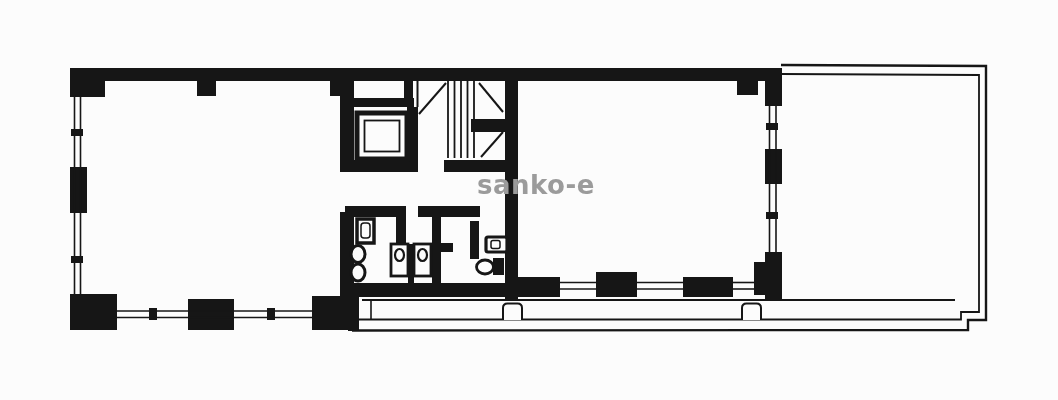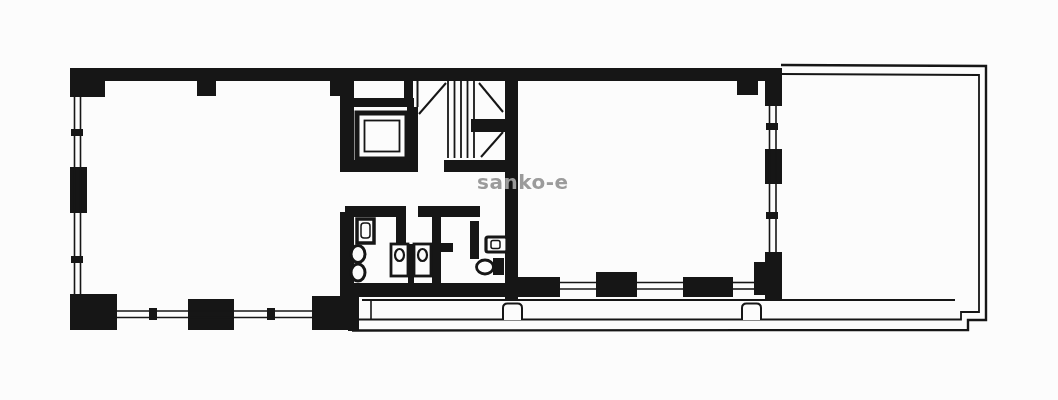--- a/index.html
+++ b/index.html
@@ -11,21 +11,21 @@
     font-family:"DejaVu Sans", sans-serif;
   }
   .stage svg{position:absolute;left:0;top:0;}
   .w{fill:#161616;stroke:none;}
   .ln{stroke:#161616;fill:none;}
   .fx{stroke:#161616;fill:#fcfcfc;}
   .watermark{
     position:absolute;
     left:477px;top:170px;
     font-weight:bold;
-    font-size:20px;
+    font-size:26px;
     letter-spacing:.5px;
     color:#9b9b9b;
     user-select:none;
   }
 </style>
 </head>
 <body>
 
 <div class="stage">
   <svg width="1058" height="400" viewBox="0 0 1058 400">

